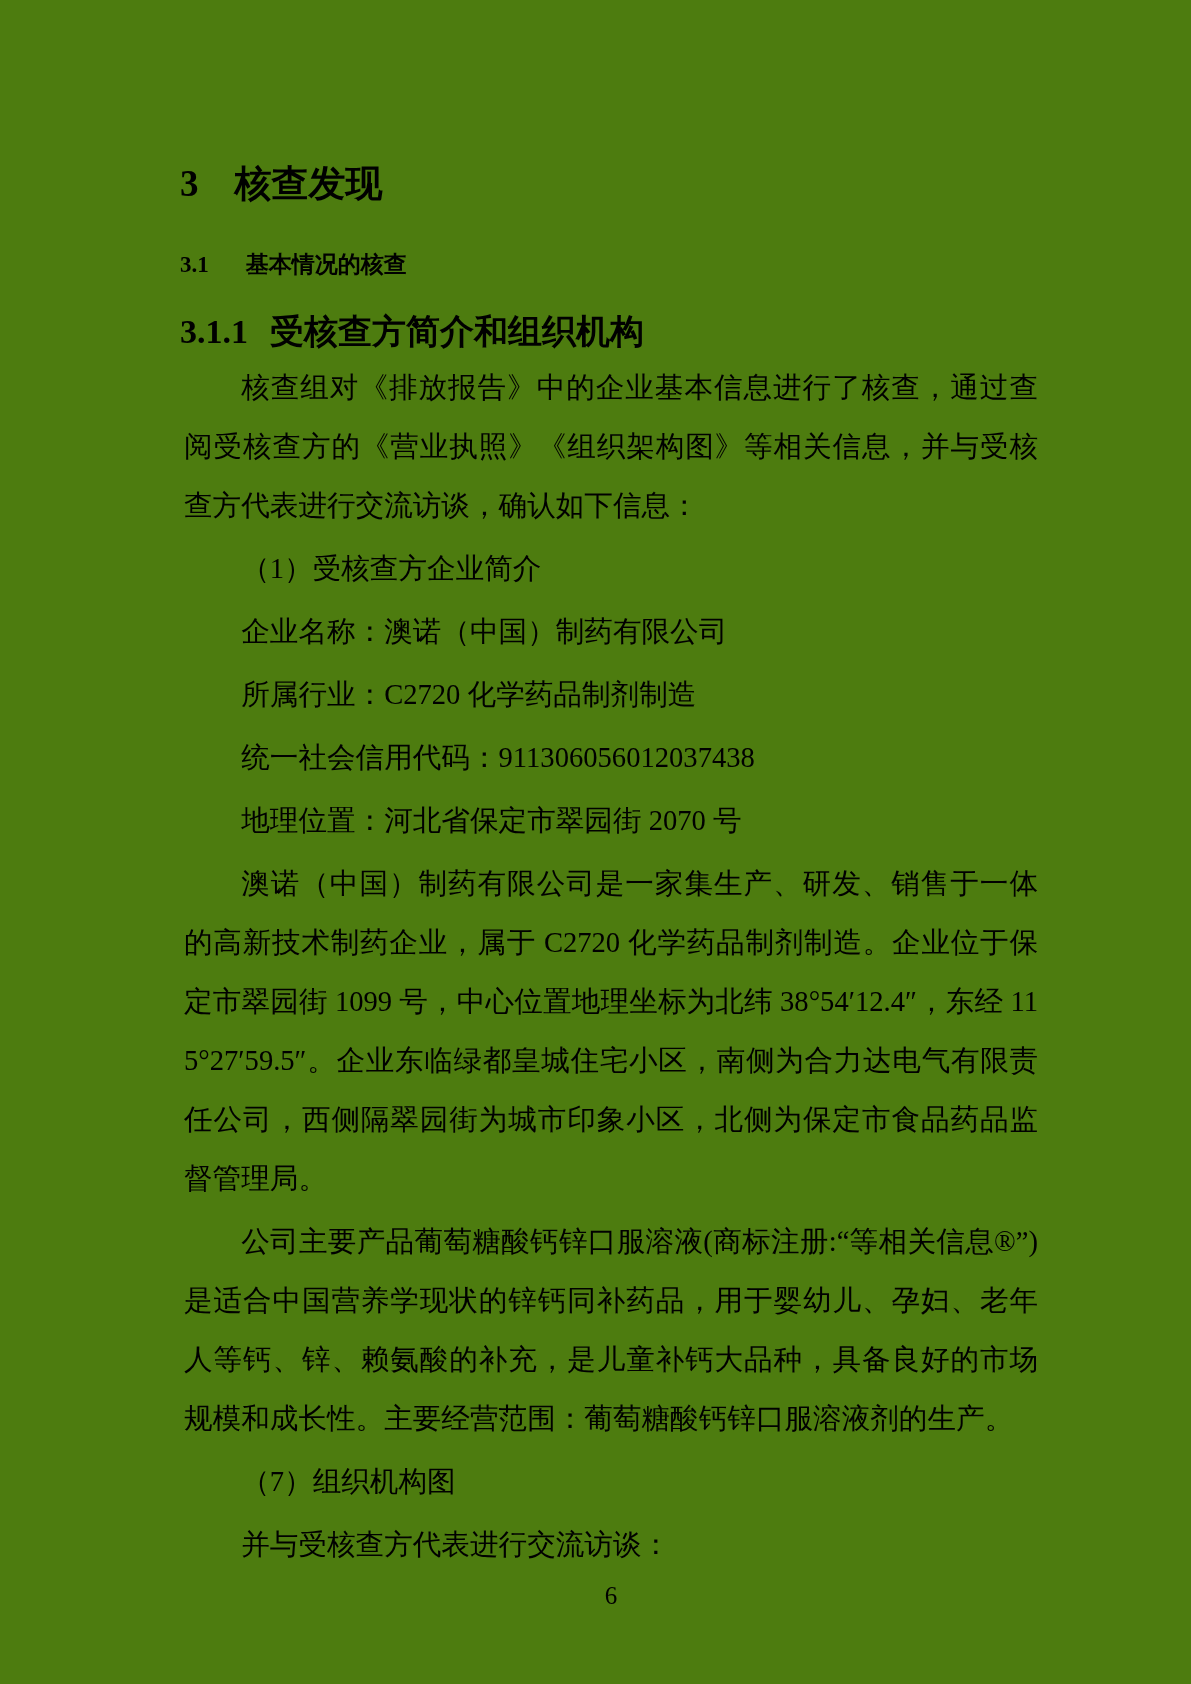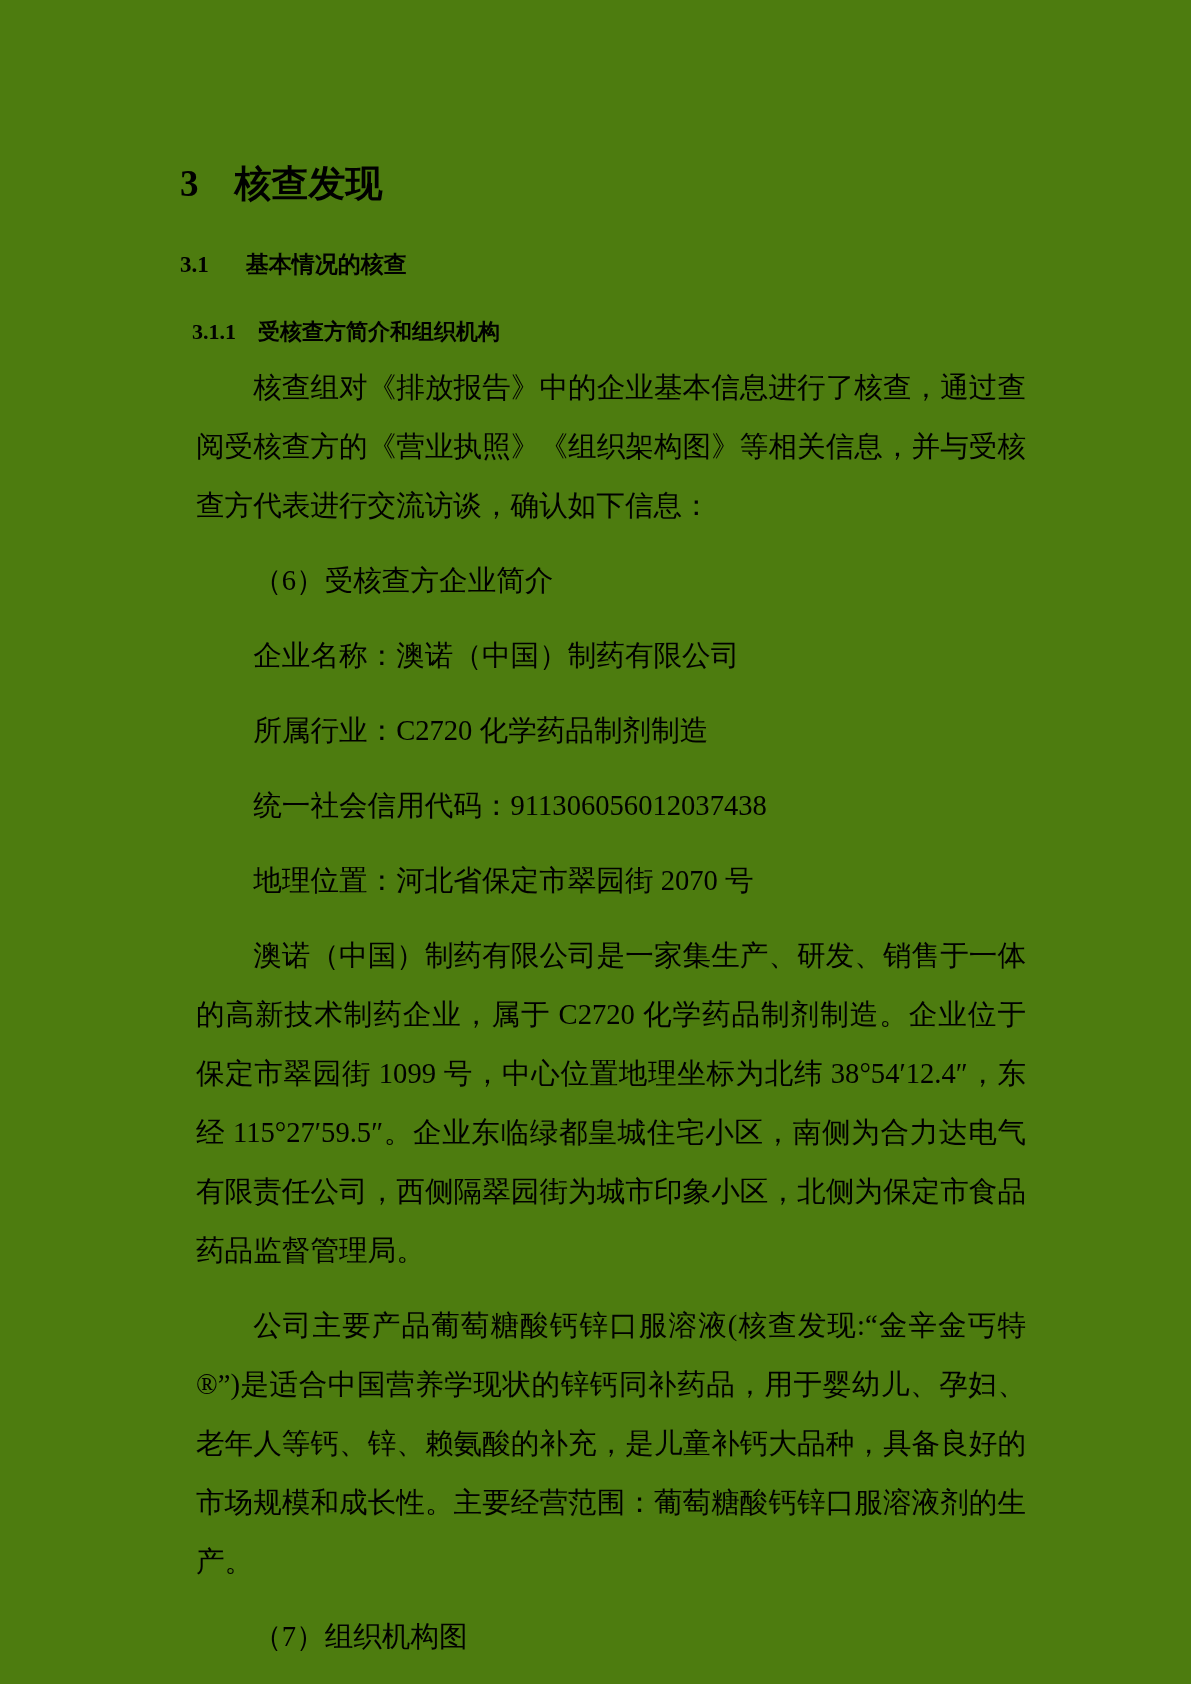--- a/index.html
+++ b/index.html
@@ -28,29 +28,29 @@
     margin: 162px 0 0 0;
     font-size: 37px;
     line-height: 44px;
   }
   h2 {
     margin: 40px 0 0 0;
     font-size: 23px;
     line-height: 38px;
   }
   h3 {
-    margin: 29px 0 0 12px;
-    font-size: 22px;
+    margin: 29px 0 0 0;
+    font-size: 34px;
     line-height: 38px;
   }
   h1 .hnum { margin-right: 36px; }
   h2 .hnum { margin-right: 37px; }
   h3 .hnum { margin-right: 22px; }
   .body-text p {
-    margin: 16px;
+    margin: 4px;
     font-size: 28.6px;
     line-height: 59px;
     text-indent: 57.2px;
     text-align: justify;
     word-break: break-all;
   }
   .body-text p:first-child {
     margin-top: 7px;
   }
   .page-footer {
@@ -72,27 +72,27 @@
   <h2>
     <span class="hnum">3.1</span><span>基本情况的核查</span>
   </h2>
 
   <h3>
     <span class="hnum">3.1.1</span><span>受核查方简介和组织机构</span>
   </h3>
 
   <div class="body-text">
     <p>核查组对《排放报告》中的企业基本信息进行了核查，通过查阅受核查方的《营业执照》《组织架构图》等相关信息，并与受核查方代表进行交流访谈，确认如下信息：</p>
-    <p>（6）受核查方企业简介</p>
+    <p>（1）受核查方企业简介</p>
     <p>企业名称：澳诺（中国）制药有限公司</p>
     <p>所属行业：C2720 化学药品制剂制造</p>
     <p>统一社会信用代码：911306056012037438</p>
     <p>地理位置：河北省保定市翠园街 2070 号</p>
     <p>澳诺（中国）制药有限公司是一家集生产、研发、销售于一体的高新技术制药企业，属于 C2720 化学药品制剂制造。企业位于保定市翠园街 1099 号，中心位置地理坐标为北纬 38°54′12.4″，东经 115°27′59.5″。企业东临绿都皇城住宅小区，南侧为合力达电气有限责任公司，西侧隔翠园街为城市印象小区，北侧为保定市食品药品监督管理局。</p>
-    <p>公司主要产品葡萄糖酸钙锌口服溶液(核查发现:“金辛金丐特®”)是适合中国营养学现状的锌钙同补药品，用于婴幼儿、孕妇、老年人等钙、锌、赖氨酸的补充，是儿童补钙大品种，具备良好的市场规模和成长性。主要经营范围：葡萄糖酸钙锌口服溶液剂的生产。</p>
+    <p>公司主要产品葡萄糖酸钙锌口服溶液(商标注册:“等相关信息®”)是适合中国营养学现状的锌钙同补药品，用于婴幼儿、孕妇、老年人等钙、锌、赖氨酸的补充，是儿童补钙大品种，具备良好的市场规模和成长性。主要经营范围：葡萄糖酸钙锌口服溶液剂的生产。</p>
     <p>（7）组织机构图</p>
     <p>并与受核查方代表进行交流访谈：</p>
   </div>
 
   <div class="page-footer">
     <span>6</span>
   </div>
 
 </div>
 

